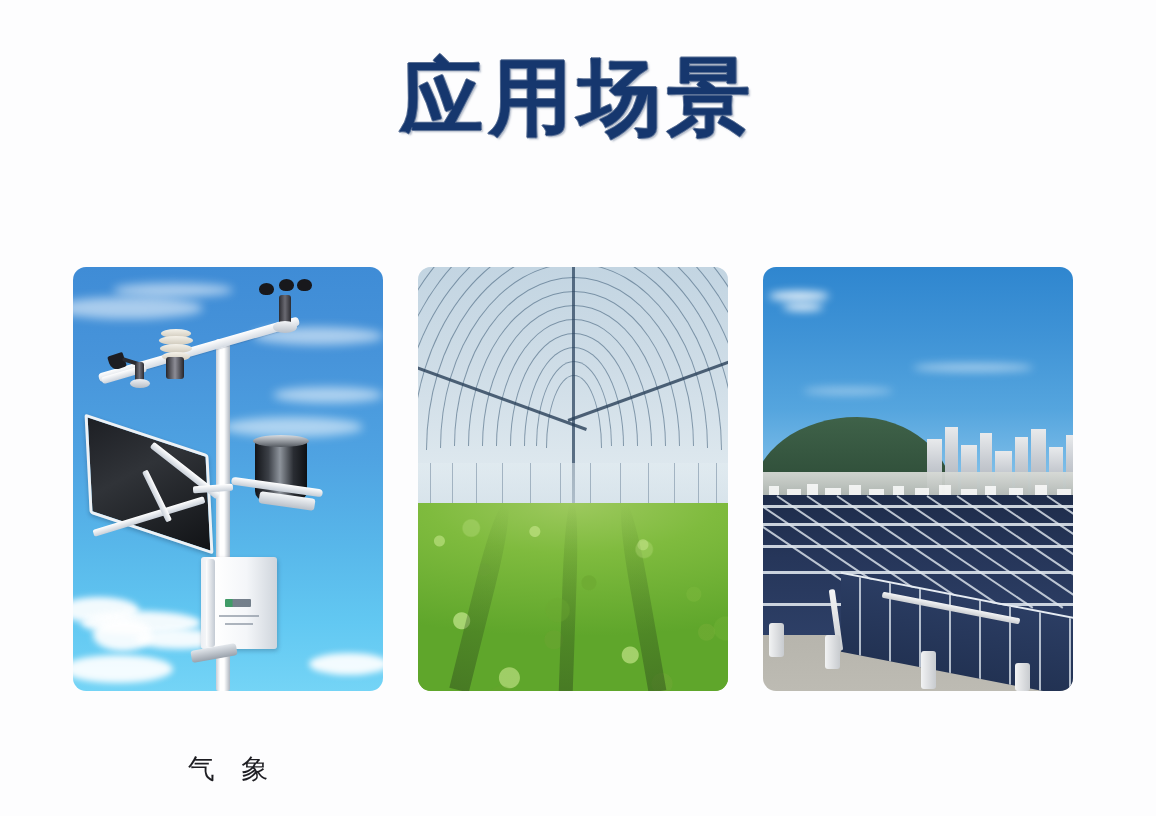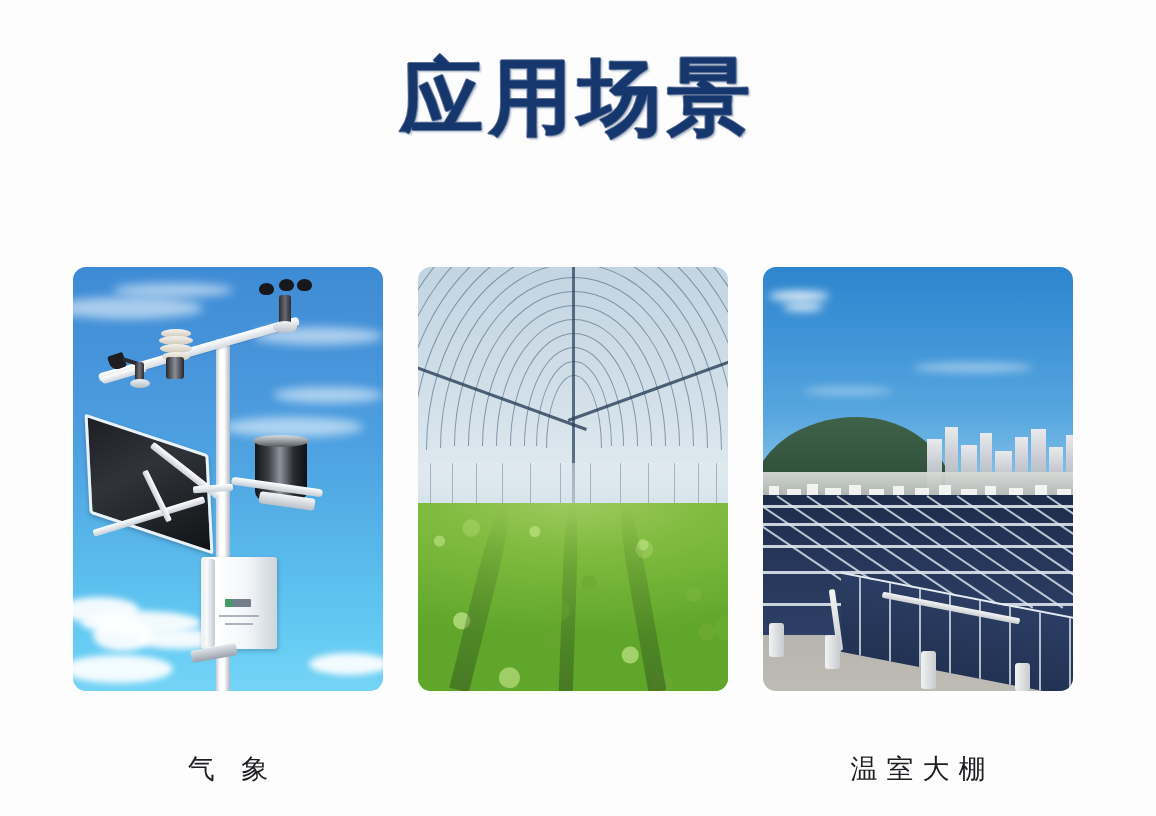--- a/index.html
+++ b/index.html
@@ -657,14 +657,13 @@
     <div class="leg" style="left:6px;  top:356px;"></div>
     <div class="leg" style="left:62px; top:368px;"></div>
     <div class="leg" style="left:158px;top:384px;height:38px;"></div>
     <div class="leg" style="left:252px;top:396px;height:28px;"></div>
   </div>
 
 </div>
 
 <div class="captions">
   <div class="caption">气  象</div>
-  <div class="caption">温室大棚</div>
 </div>
 
 </body></html>

